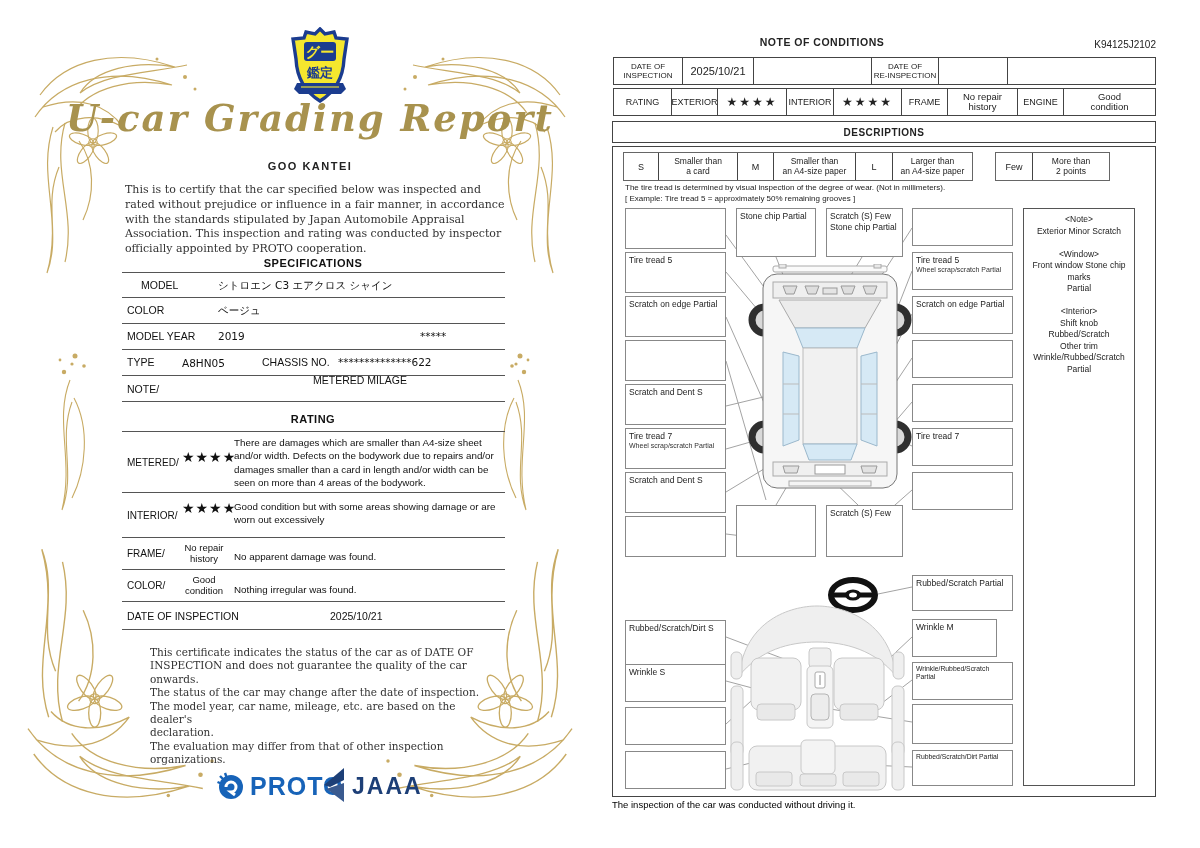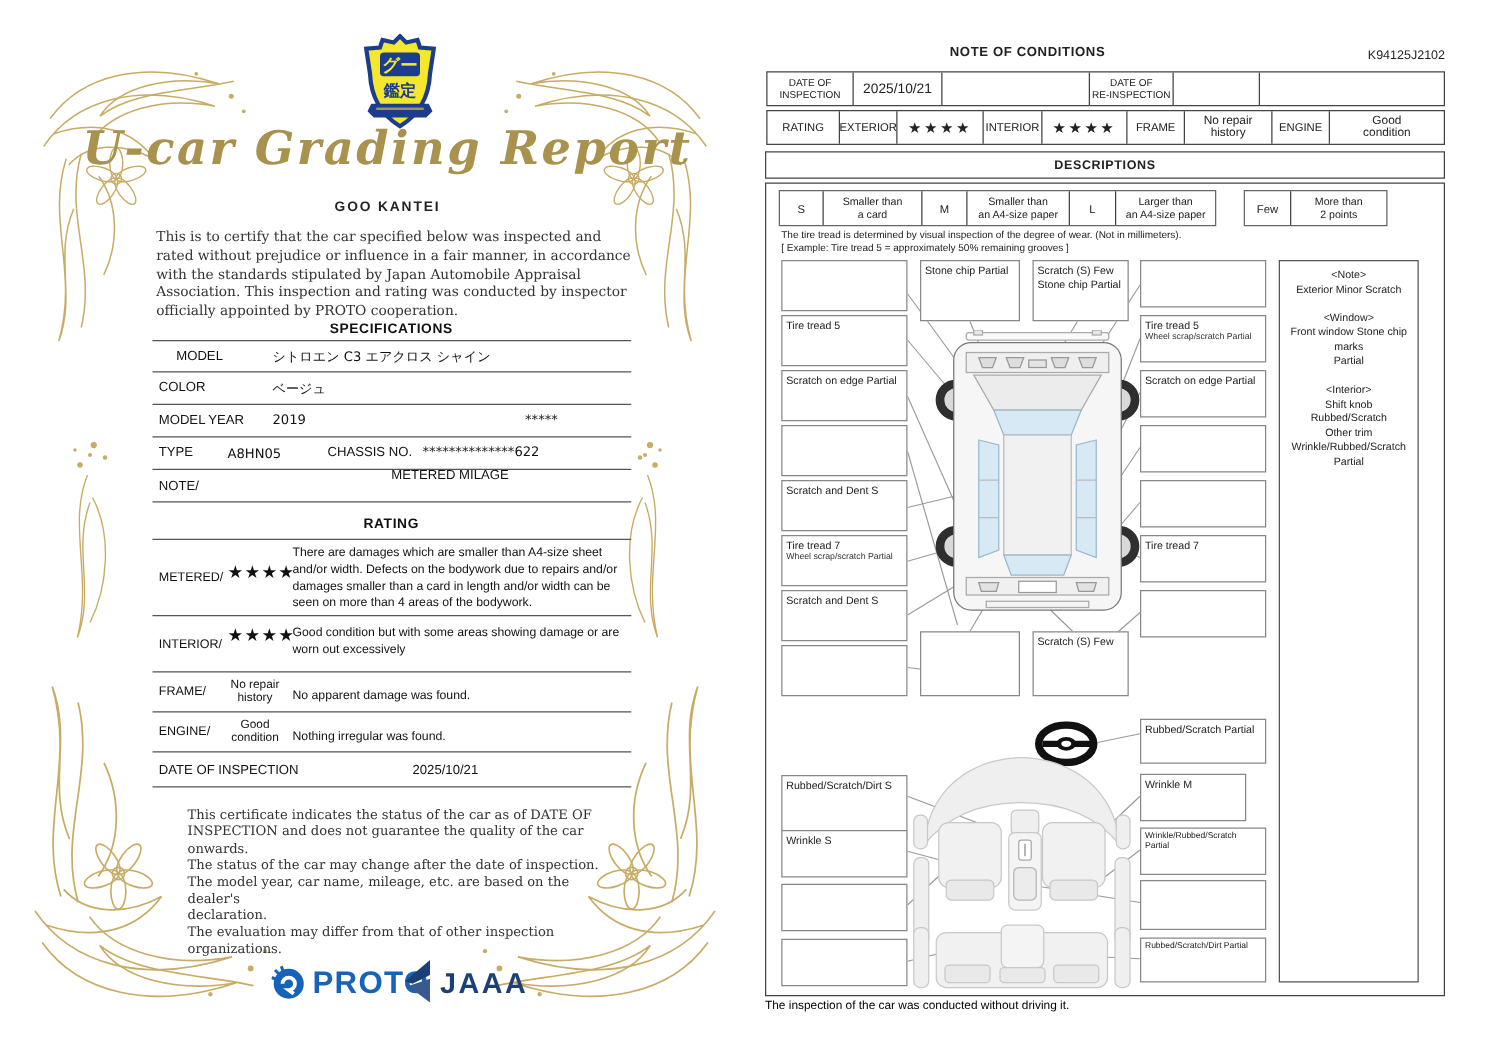--- a/index.html
+++ b/index.html
@@ -148,21 +148,21 @@
 
   <div class="abs rate-lab" style="left:127px;top:510px;">INTERIOR/</div>
   <div class="abs rate-stars" style="left:182px;top:500px;">★★★★</div>
   <div class="abs rate-text" style="left:234px;top:500px;width:272px;">Good condition but with some areas showing damage or are worn out excessively</div>
 
   <div class="abs rate-lab" style="left:127px;top:548px;">FRAME/</div>
   <div class="abs rate-grade pre" style="left:175px;top:542px;width:58px;">No repair
 history</div>
   <div class="abs rate-text" style="left:234px;top:550px;width:272px;">No apparent damage was found.</div>
 
-  <div class="abs rate-lab" style="left:127px;top:580px;">ENGINE/</div>
+  <div class="abs rate-lab" style="left:127px;top:580px;">COLOR/</div>
   <div class="abs rate-grade pre" style="left:175px;top:574px;width:58px;">Good
 condition</div>
   <div class="abs rate-text" style="left:234px;top:583px;width:272px;">Nothing irregular was found.</div>
 
   <div class="abs rate-lab" style="left:127px;top:610px;font-size:10.5px;">DATE OF INSPECTION</div>
   <div class="abs rate-lab" style="left:330px;top:610px;font-size:10.5px;">2025/10/21</div>
 
   <div class="abs cert-par serif pre" style="left:150px;top:646px;width:340px;font-size:10.5px;line-height:13.4px;">This certificate indicates the status of the car as of DATE OF
 INSPECTION and does not guarantee the quality of the car onwards.
 The status of the car may change after the date of inspection.

